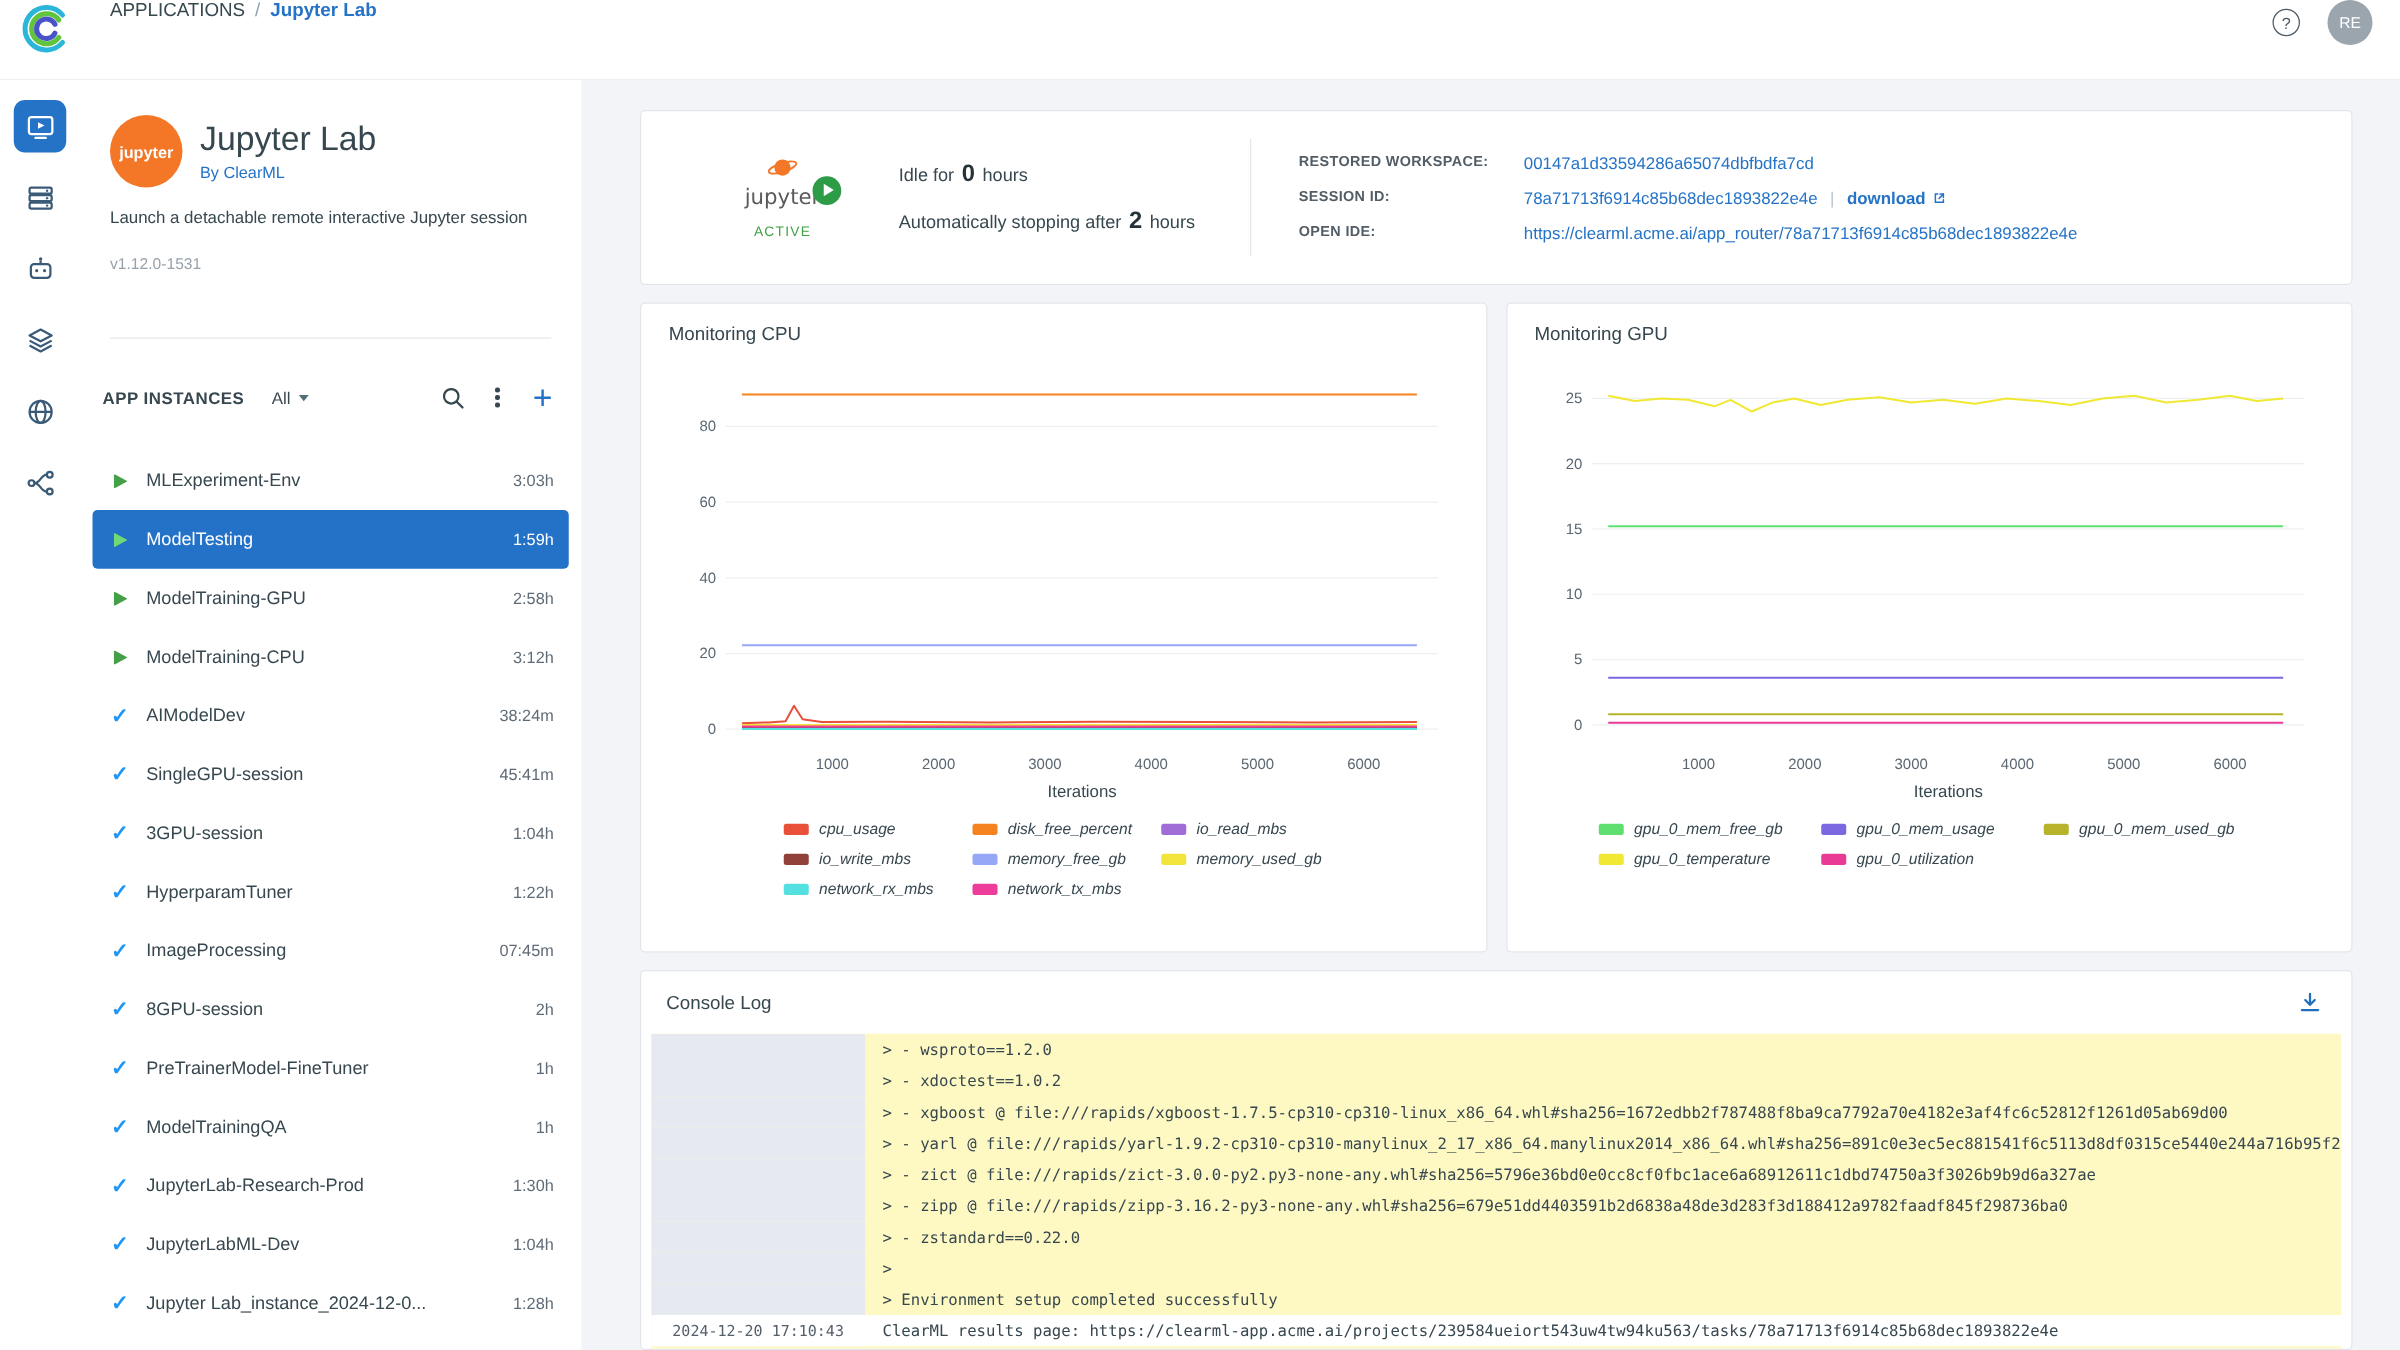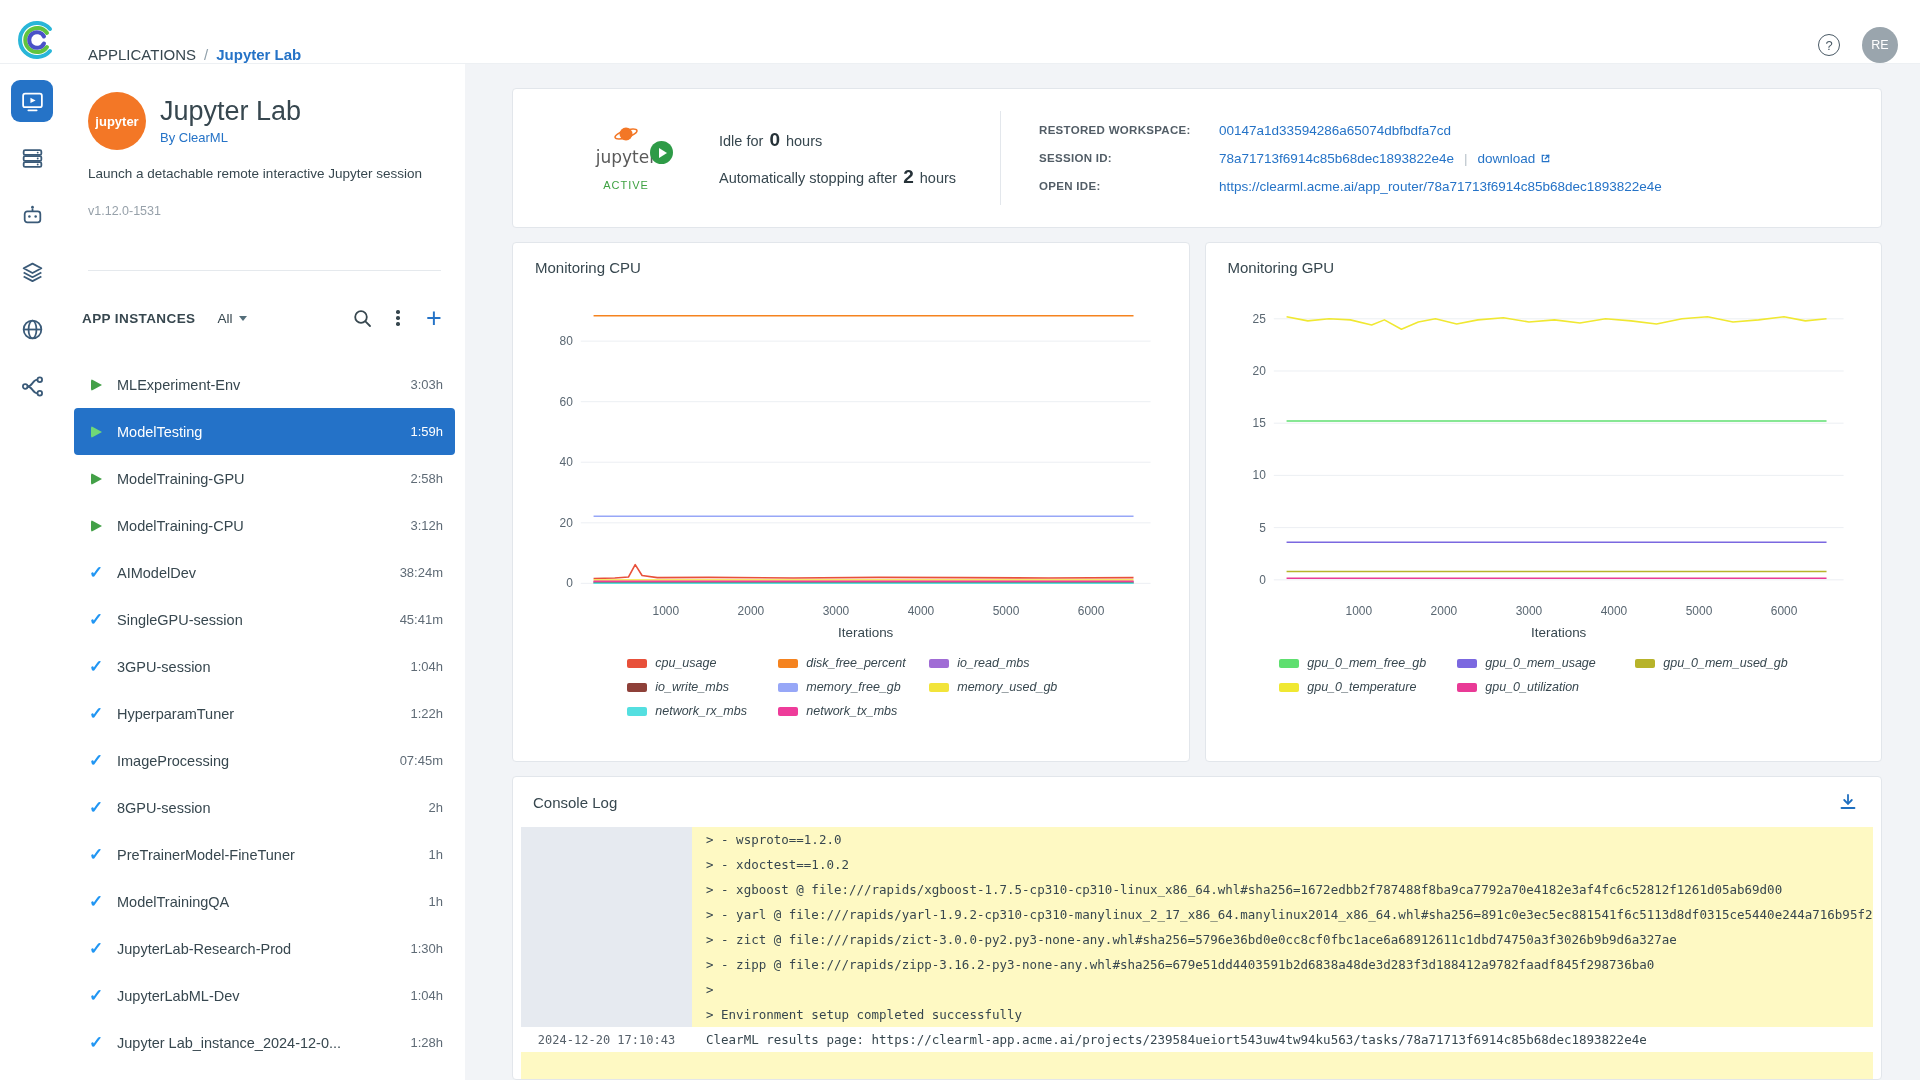--- a/index.html
+++ b/index.html
@@ -1,20 +1,20 @@
 <!DOCTYPE html>
 <html><head>
 <meta charset="utf-8">
 <style>
   * { box-sizing: border-box; margin: 0; padding: 0; }
   html,body { width:1920px; height:1080px; overflow:hidden; }
   body { font-family:"Liberation Sans", sans-serif; background:#f2f4f7; color:#37474f; }
 
   
-  .topbar { height:64px; background:#fff; display:flex; align-items:flex-end; padding:0 22px 0 14px; border-bottom:1px solid #edf0f3; position:relative; z-index:5; }
+  .topbar { height:64px; background:#fff; display:flex; align-items:flex-start; padding:0 22px 0 14px; border-bottom:1px solid #edf0f3; position:relative; z-index:5; }
   .logo-wrap { width:46px; height:46px; display:flex; align-items:center; justify-content:center; cursor:pointer; }
   .breadcrumb { margin-left:28px; font-size:15px; display:flex; gap:8px; align-items:center; }
   .breadcrumb .root { color:#37474f; cursor:pointer; }
   .breadcrumb .sep { color:#90a0ab; }
   .breadcrumb .current { color:#2573c7; font-weight:600; cursor:pointer; }
   .topbar-right { margin-left:auto; display:flex; align-items:center; gap:22px; }
   .help-circle { width:22px; height:22px; border:1.6px solid #4a5a66; border-radius:50%; display:flex; align-items:center; justify-content:center; font-size:13px; color:#4a5a66; cursor:pointer; }
   .avatar { width:36px; height:36px; border-radius:50%; background:#9aa5ad; color:#fff; font-size:12.5px; display:flex; align-items:center; justify-content:center; cursor:pointer; }
 
   
@@ -69,21 +69,21 @@
   .jl-badge::before { content:""; width:0; height:0; border-left:8px solid #fff; border-top:5px solid transparent; border-bottom:5px solid transparent; margin-left:2px; }
   .jl-active { margin-top:4px; font-size:11px; letter-spacing:1px; color:#3fa243; }
   .idle-block { margin-left:34px; display:flex; flex-direction:column; gap:15px; font-size:14.5px; color:#37474f; white-space:nowrap; }
   .idle-block strong { font-size:19px; color:#263238; padding:0 2px; }
   .v-div { width:1px; height:94px; background:#e3e7ec; margin:0 38px 0 44px; flex:0 0 auto; }
   .session-fields { display:grid; grid-template-columns:152px max-content; column-gap:28px; row-gap:13px; align-items:center; }
   .field-label { font-size:11.5px; font-weight:600; letter-spacing:.3px; color:#525d66; text-transform:uppercase; line-height:1.3; }
   .field-value { font-size:13.5px; color:#2573c7; display:flex; align-items:center; gap:10px; white-space:nowrap; }
   .field-link { cursor:pointer; }
   .field-sep { color:#b9c2ca; cursor:default; }
-  .dl { display:inline-flex; align-items:center; gap:5px; }
+  .dl { display:inline-flex; align-items:center; gap:5px;font-weight:bold; }
 
   
   .charts { display:flex; gap:15px; height:520px; }
   .chart-card { flex:1; display:flex; flex-direction:column; padding:16px 22px 10px 22px; overflow:hidden; }
   .chart-title { font-size:15px; font-weight:400; color:#37474f; }
   svg.chart { width:100%; height:366px; margin-top:4px; font-family:inherit; }
   svg.chart .tick { font-size:12px; fill:#5a6772; }
   svg.chart .xlabel { font-size:13.5px; fill:#37474f; }
   .legend { margin:10px auto 0 auto; display:grid; row-gap:10px; column-gap:6px;font-style:italic; }
   .legend-item { display:flex; align-items:center; gap:8px; font-size:12.5px; color:#37474f; cursor:pointer; }
@@ -490,20 +490,24 @@
           <div class="log-row">
             <div class="log-gutter"></div>
             <div class="log-text">&gt; - zict @ file:///rapids/zict-3.0.0-py2.py3-none-any.whl#sha256=5796e36bd0e0cc8cf0fbc1ace6a68912611c1dbd74750a3f3026b9b9d6a327ae</div>
           </div>
           <div class="log-row">
             <div class="log-gutter"></div>
             <div class="log-text">&gt; - zipp @ file:///rapids/zipp-3.16.2-py3-none-any.whl#sha256=679e51dd4403591b2d6838a48de3d283f3d188412a9782faadf845f298736ba0</div>
           </div>
           <div class="log-row">
             <div class="log-gutter"></div>
+            <div class="log-text">&gt; - zstandard==0.22.0</div>
+          </div>
+          <div class="log-row">
+            <div class="log-gutter"></div>
             <div class="log-text">&gt;</div>
           </div>
           <div class="log-row">
             <div class="log-gutter"></div>
             <div class="log-text">&gt; Environment setup completed successfully</div>
           </div>
           <div class="log-row highlight">
             <div class="log-gutter">2024-12-20 17:10:43</div>
             <div class="log-text">ClearML results page: https://clearml-app.acme.ai/projects/239584ueiort543uw4tw94ku563/tasks/78a71713f6914c85b68dec1893822e4e</div>
           </div>

